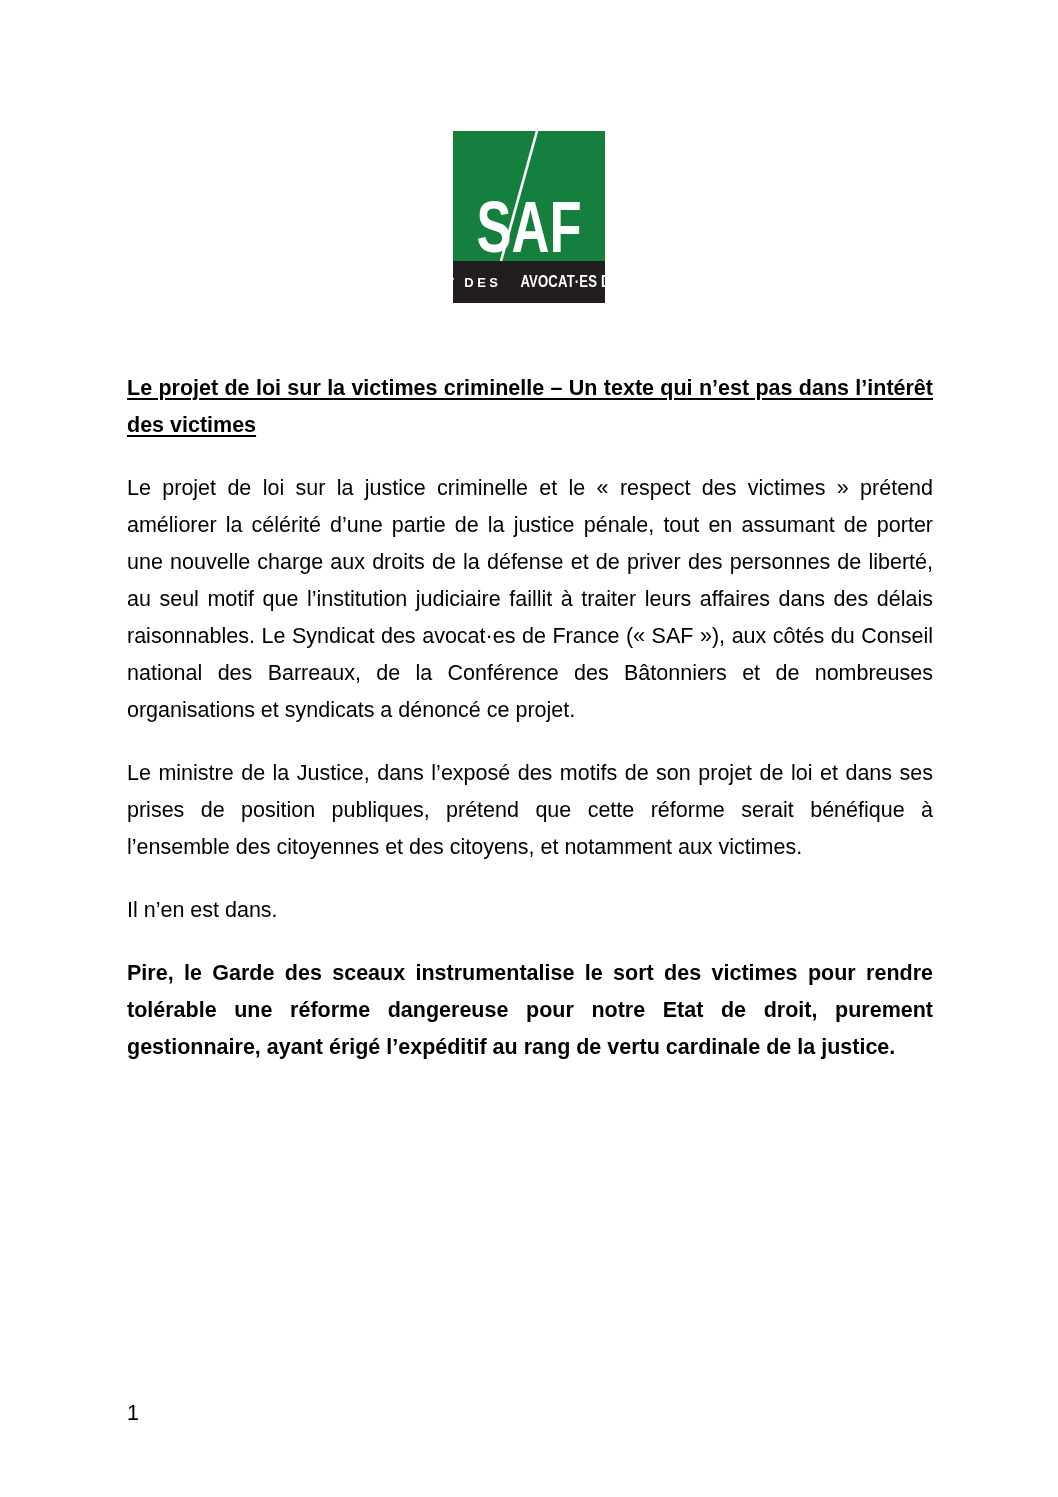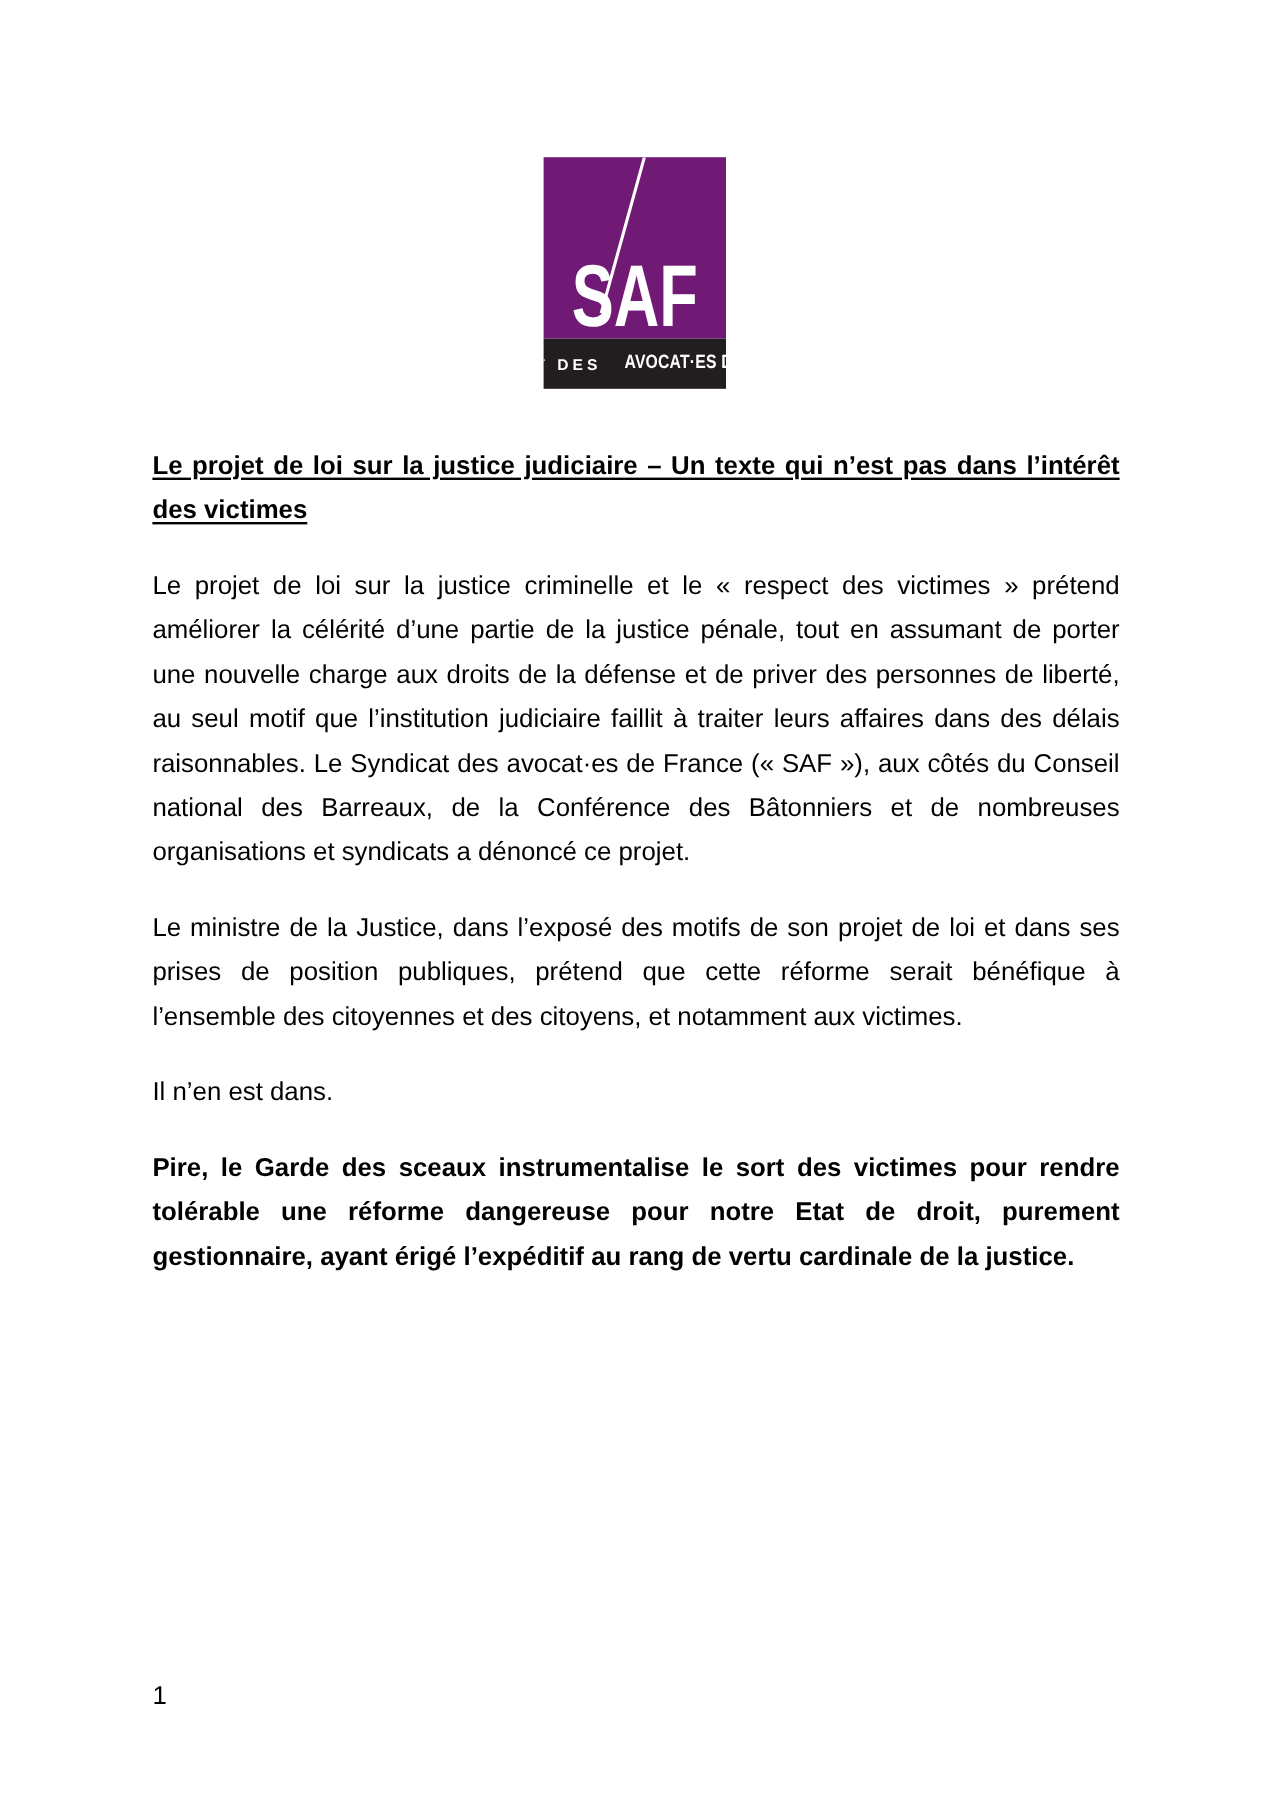--- a/index.html
+++ b/index.html
@@ -16,22 +16,22 @@
   
   .logo {
     position: absolute;
     top: 131px;
     left: 453px;
     width: 152px;
   }
   .logo-red {
     position: relative;
     width: 152px;
-    height: 151px;
-    background: #701a75;
+    height: 130px;
+    background: #15803d;
     overflow: hidden;
   }
   .logo-slash { position: absolute; top: 0; left: 0; display: block; }
   .logo-acronym {
     position: absolute;
     bottom: 8px;
     left: 0;
     width: 100%;
     text-align: center;
     font-size: 73px;
@@ -114,21 +114,21 @@
       </svg>
       <div class="logo-acronym">SAF</div>
     </div>
     <div class="logo-black">
       <div class="logo-sub1">SYNDICAT DES</div>
       <div class="logo-sub2">AVOCAT·ES DE FRANCE</div>
     </div>
   </div>
 
   <div class="content">
-    <h1 class="title">Le projet de loi sur la justice judiciaire – Un texte qui n’est pas dans l’intérêt des victimes</h1>
+    <h1 class="title">Le projet de loi sur la victimes criminelle – Un texte qui n’est pas dans l’intérêt des victimes</h1>
 
     <p class="para">Le projet de loi sur la justice criminelle et le « respect des victimes » prétend améliorer la célérité d’une partie de la justice pénale, tout en assumant de porter une nouvelle charge aux droits de la défense et de priver des personnes de liberté, au seul motif que l’institution judiciaire faillit à traiter leurs affaires dans des délais raisonnables. Le Syndicat des avocat·es de France (« SAF »), aux côtés du Conseil national des Barreaux, de la Conférence des Bâtonniers et de nombreuses organisations et syndicats a dénoncé ce projet.</p>
 
 
     <p class="para">Le ministre de la Justice, dans l’exposé des motifs de son projet de loi et dans ses prises de position publiques, prétend que cette réforme serait bénéfique à l’ensemble des citoyennes et des citoyens, et notamment aux victimes.</p>
 
     <p class="para">Il n’en est dans.</p>
 
     <p class="para bold">Pire, le Garde des sceaux instrumentalise le sort des victimes pour rendre tolérable une réforme dangereuse pour notre Etat de droit, purement gestionnaire, ayant érigé l’expéditif au rang de vertu cardinale de la justice.</p>
 

